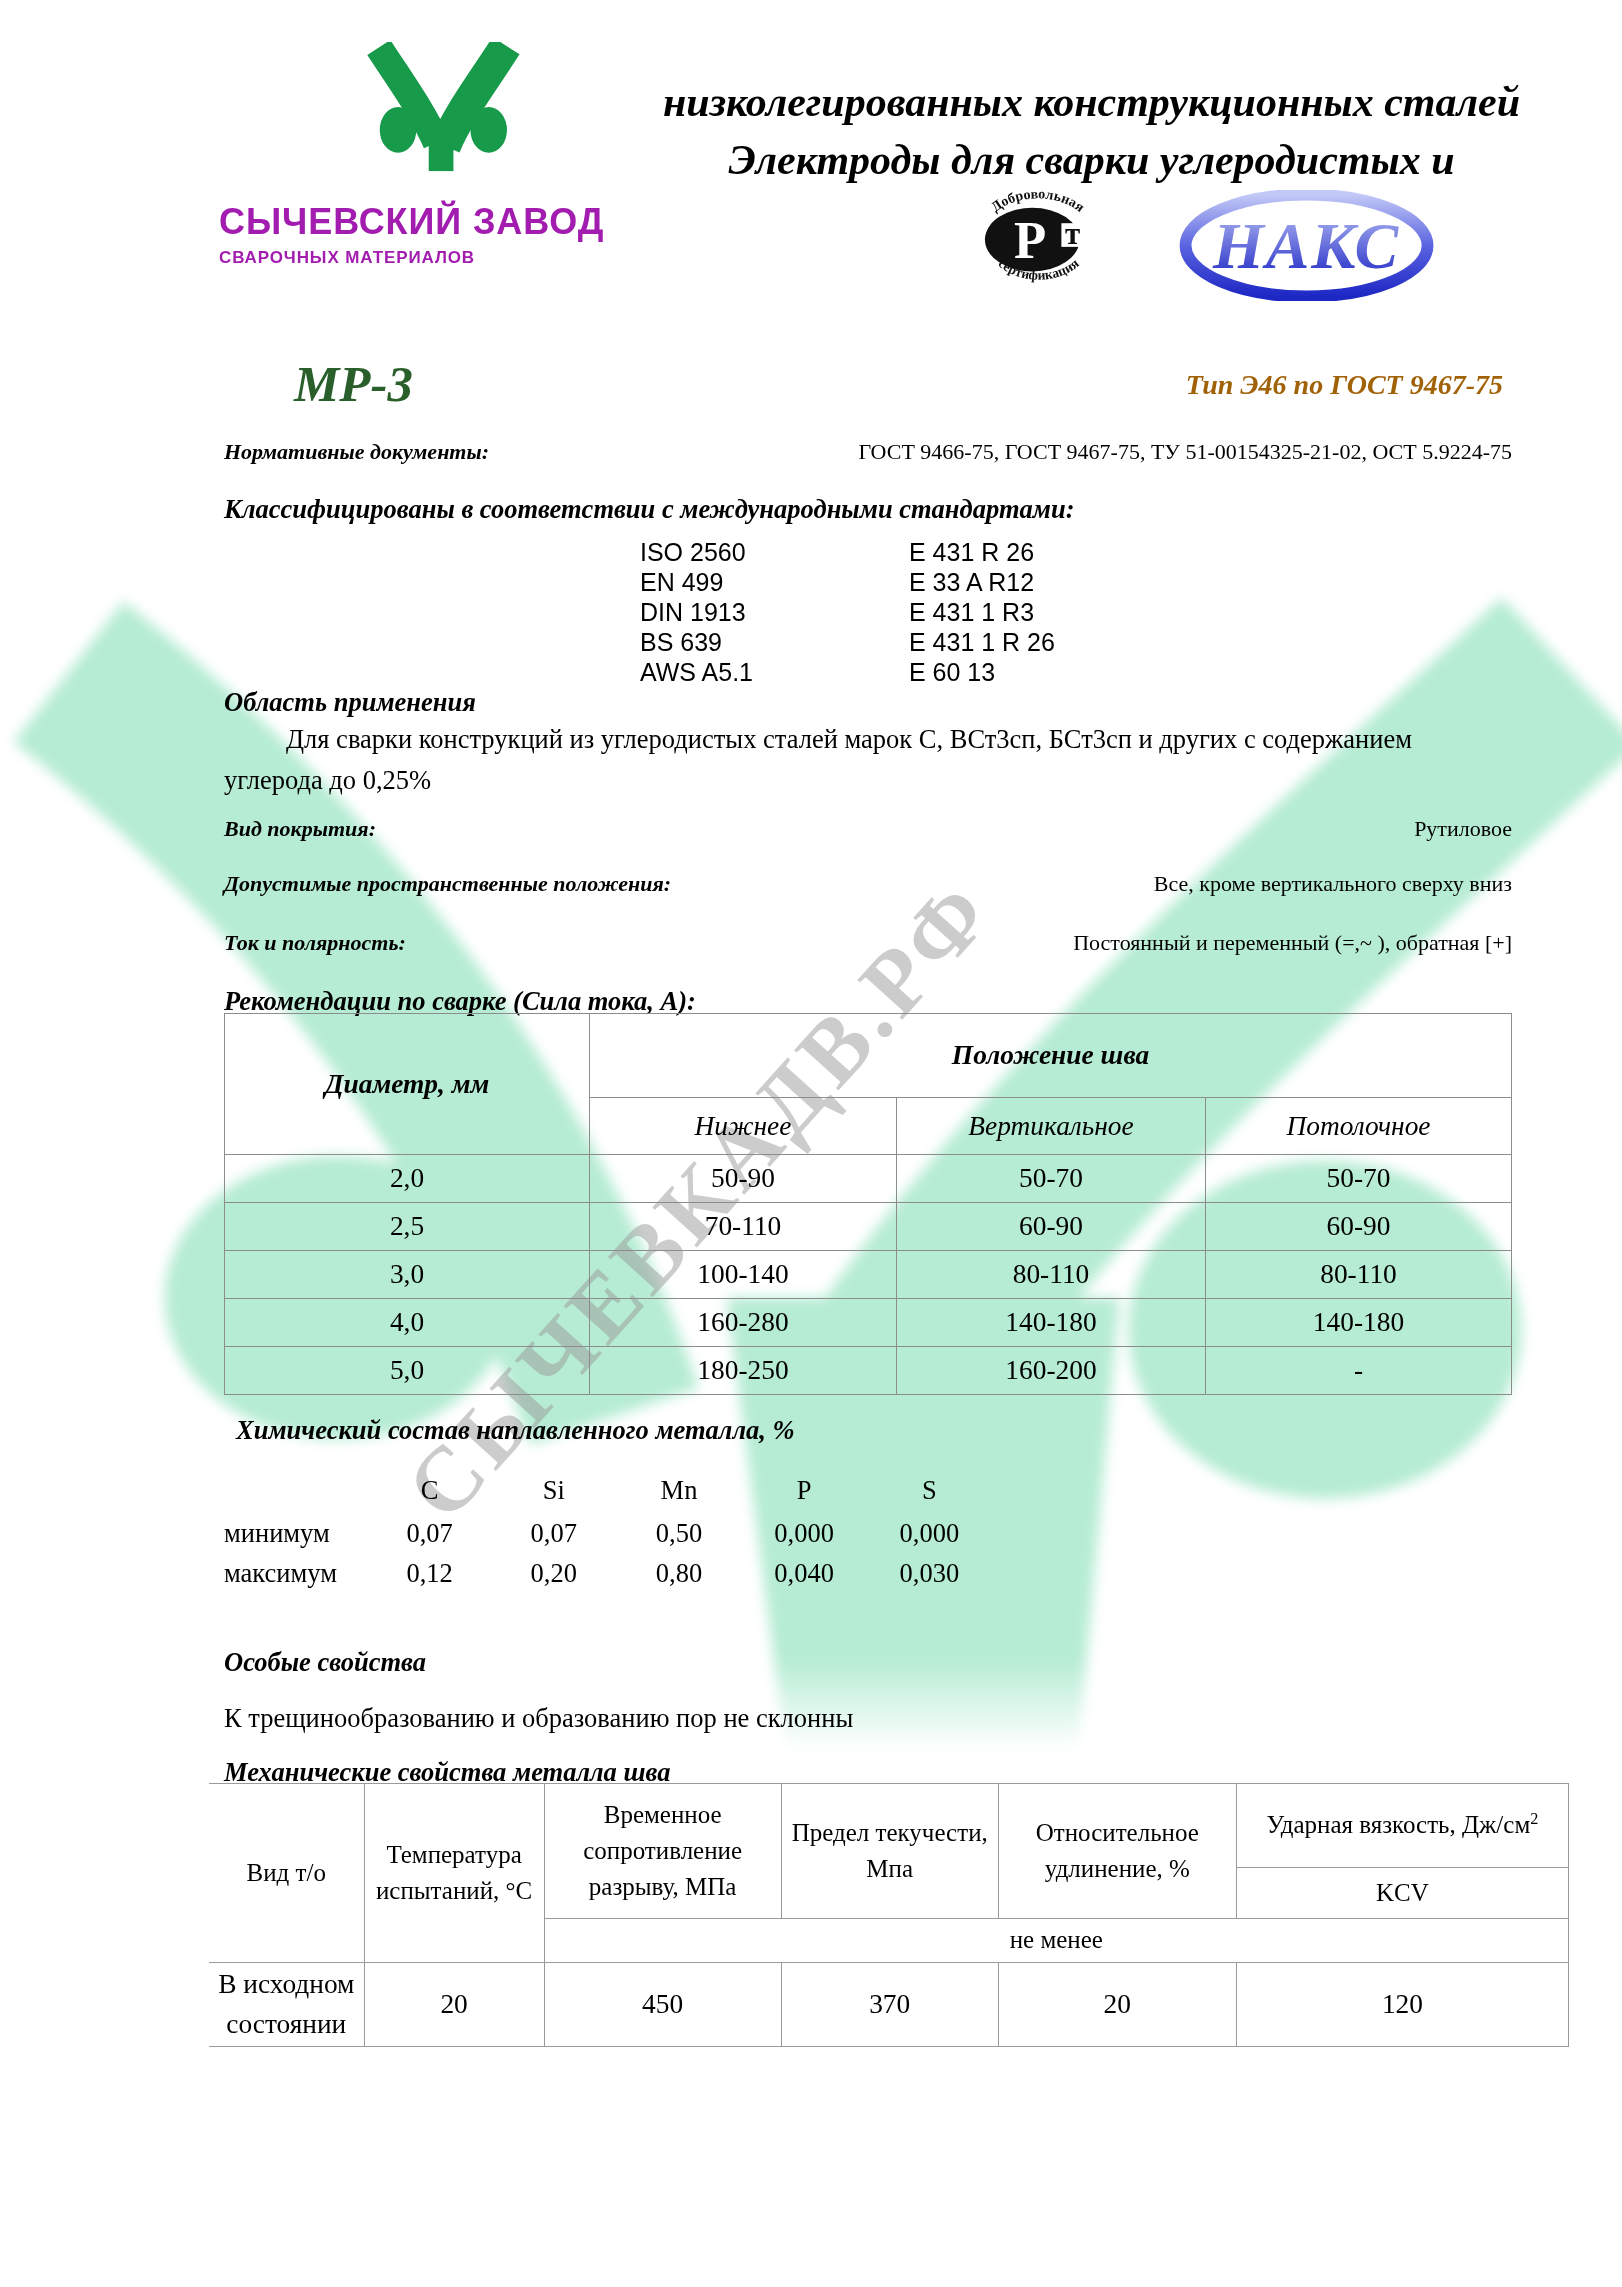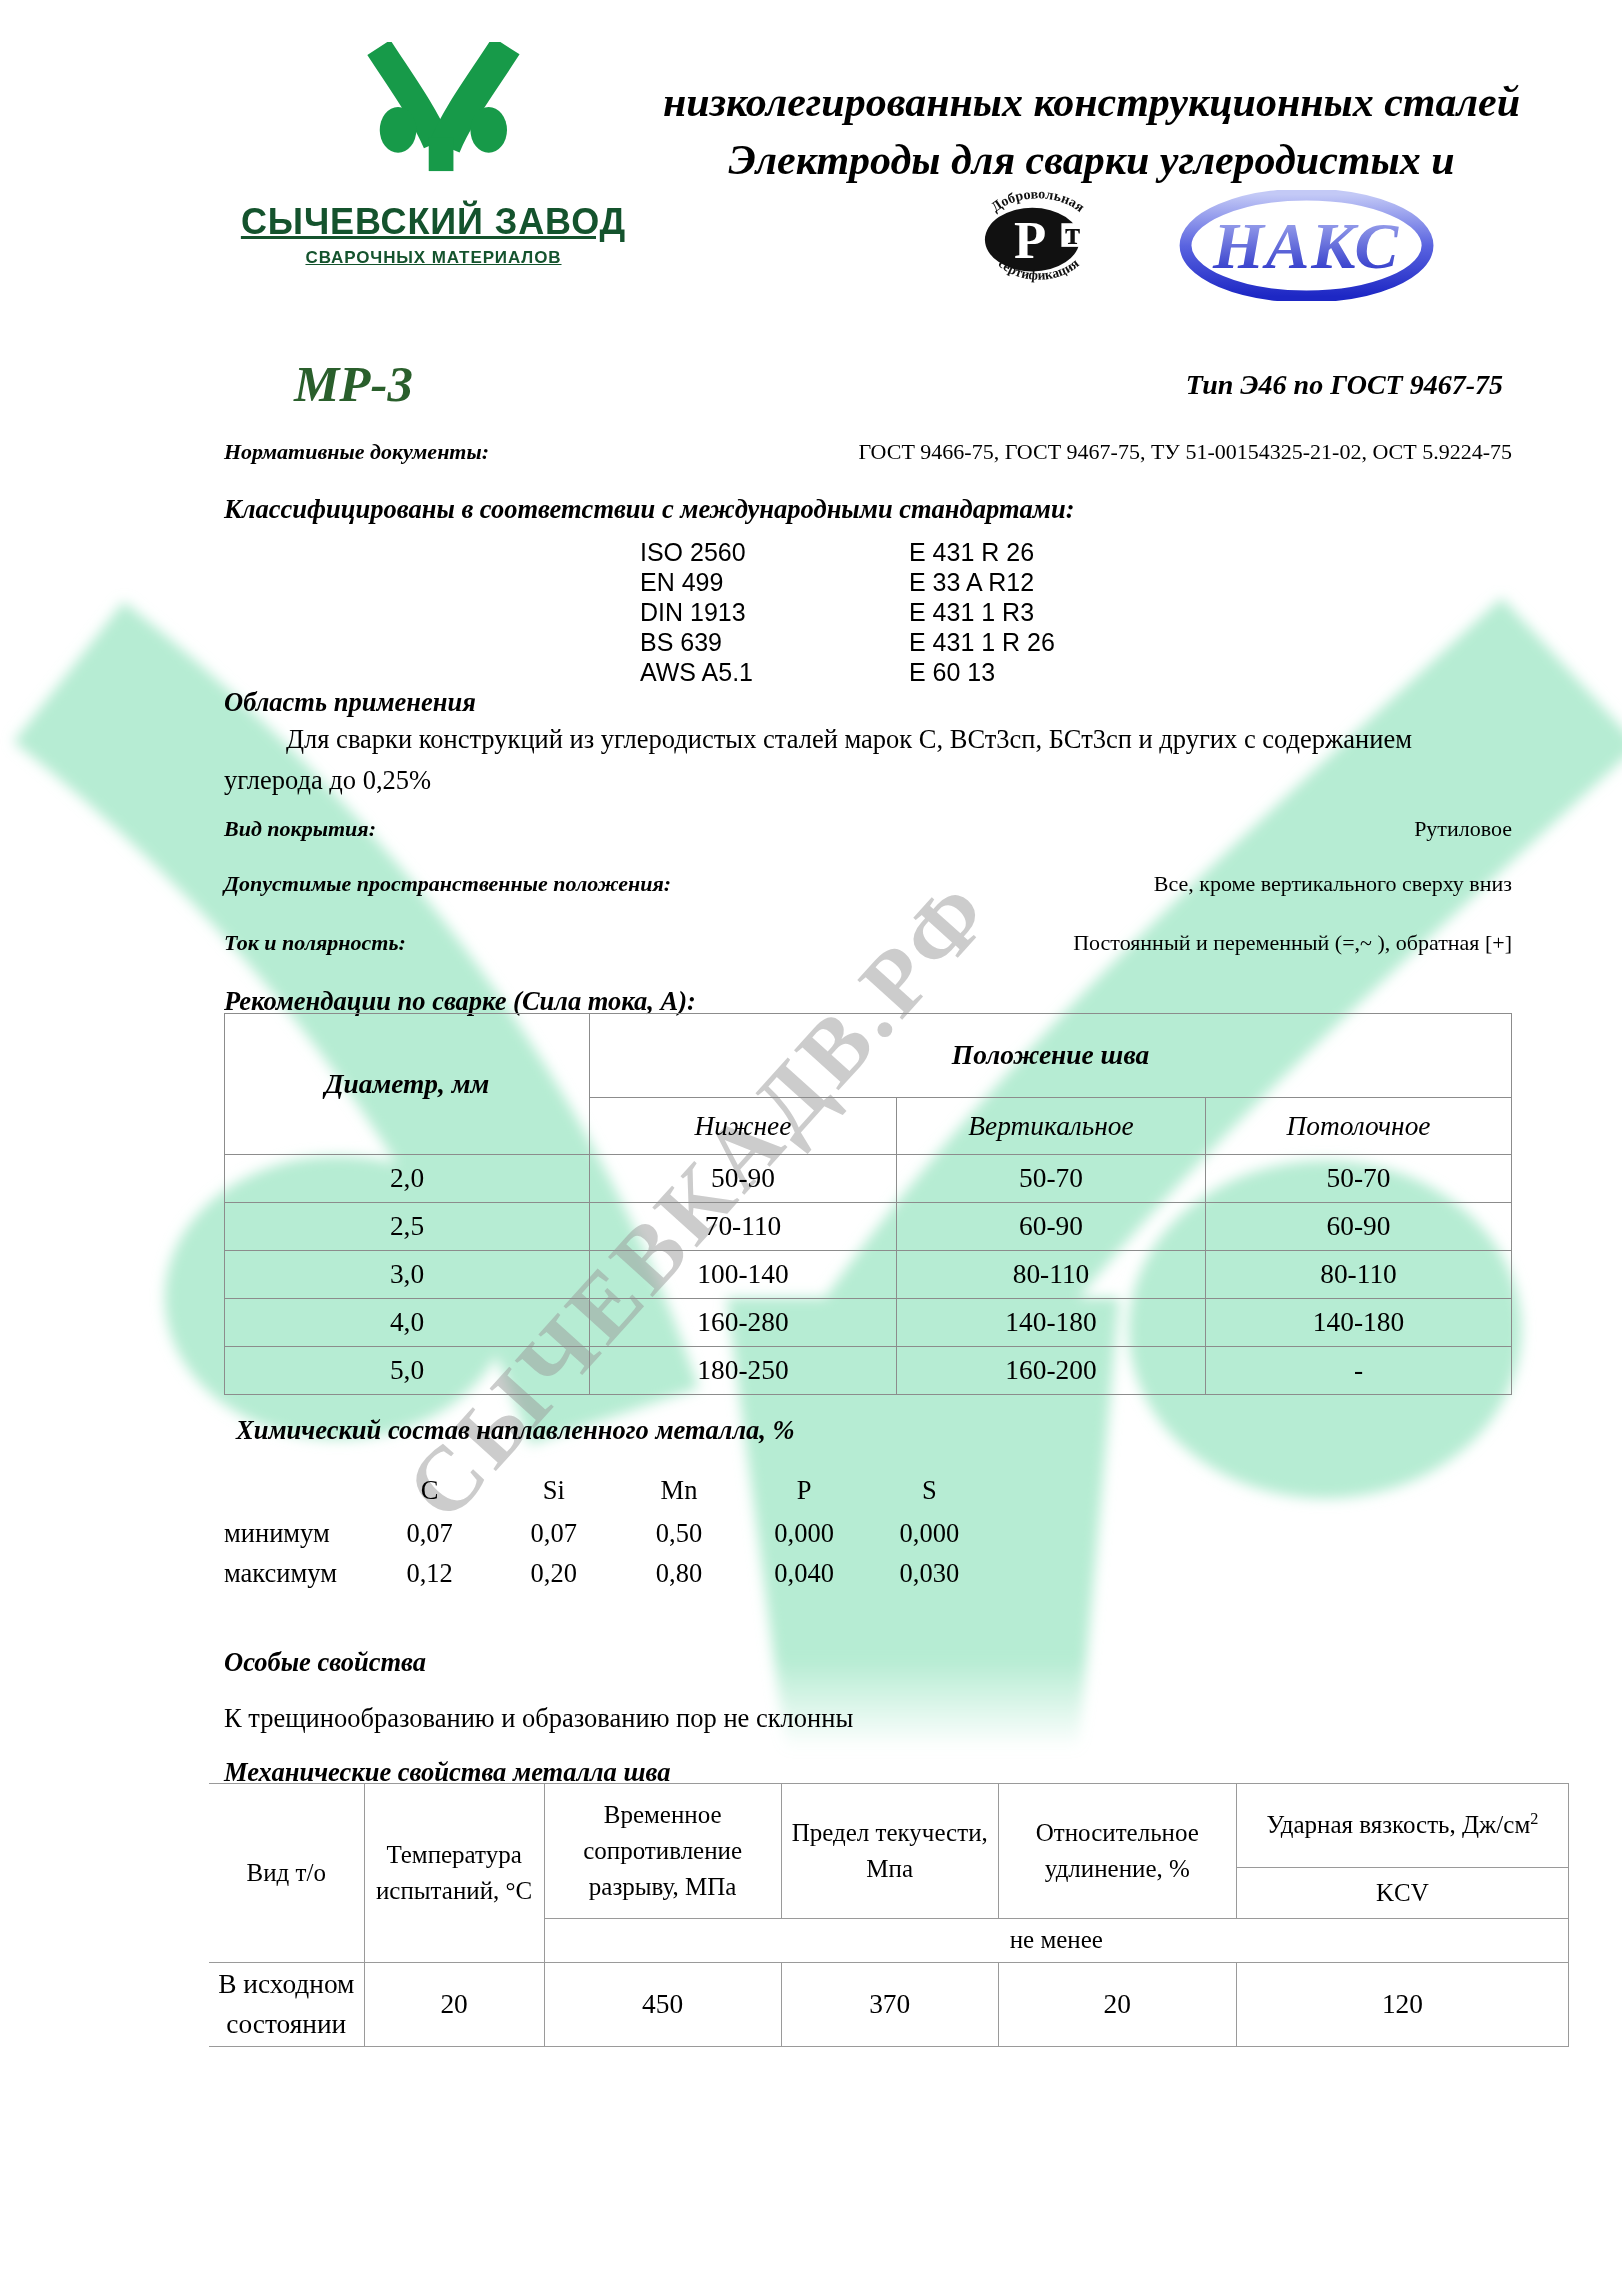--- a/index.html
+++ b/index.html
@@ -5,29 +5,29 @@
   html,body{margin:0;padding:0;background:#e8e8e8;}
   .page{
     position:relative;width:1623px;height:2288px;background:#ffffff;overflow:hidden;
     font-family:"Liberation Serif","DejaVu Serif",serif;color:#000;margin:0 auto;
   }
   .abs{position:absolute;}
   svg text{font-family:"Liberation Serif","DejaVu Serif",serif;}
   
   .wm{position:absolute;left:0;top:0;width:1623px;height:2288px;}
   
-  .company{left:219px;top:201px;width:429px;text-align:center;color:#14532d;
-    font-family:"Liberation Sans","DejaVu Sans",sans-serif;font-weight:bold;line-height:1.15;text-decoration:underline;}
+  .company{left:219px;top:201px;width:429px;text-align:left;color:#a21caf;
+    font-family:"Liberation Sans","DejaVu Sans",sans-serif;font-weight:bold;line-height:1.15;}
   .company .l1{font-size:36px;letter-spacing:0.9px;}
   .company .l2{font-size:17px;letter-spacing:0.9px;margin-top:5.5px;}
   .doc-title{left:630px;top:73px;width:923px;text-align:center;
     font-size:42px;font-weight:bold;font-style:italic;line-height:58px;}
   .mp3{left:294px;top:355px;font-size:51px;font-weight:bold;font-style:italic;color:#2a5f2c;}
   .etype{left:914px;top:369px;width:589px;text-align:right;
-    font-size:28px;font-weight:bold;font-style:italic;color:#000000;}
+    font-size:28px;font-weight:bold;font-style:italic;color:#a16207;}
   
   .flexrow{display:flex;justify-content:space-between;align-items:baseline;
     left:224px;width:1288px;font-size:22px;}
   .lbl-bi{font-weight:bold;font-style:italic;}
   .sec-head{left:224px;font-size:26.5px;font-weight:bold;font-style:italic;}
   .standards{left:640px;top:537px;font-family:"Liberation Sans","DejaVu Sans",sans-serif;
     font-size:25px;line-height:30px;}
   .standards .std{display:inline-block;width:262px;}
   .app-text{left:224px;top:719px;width:1291px;font-size:26.5px;line-height:41px;text-indent:62px;}
   

